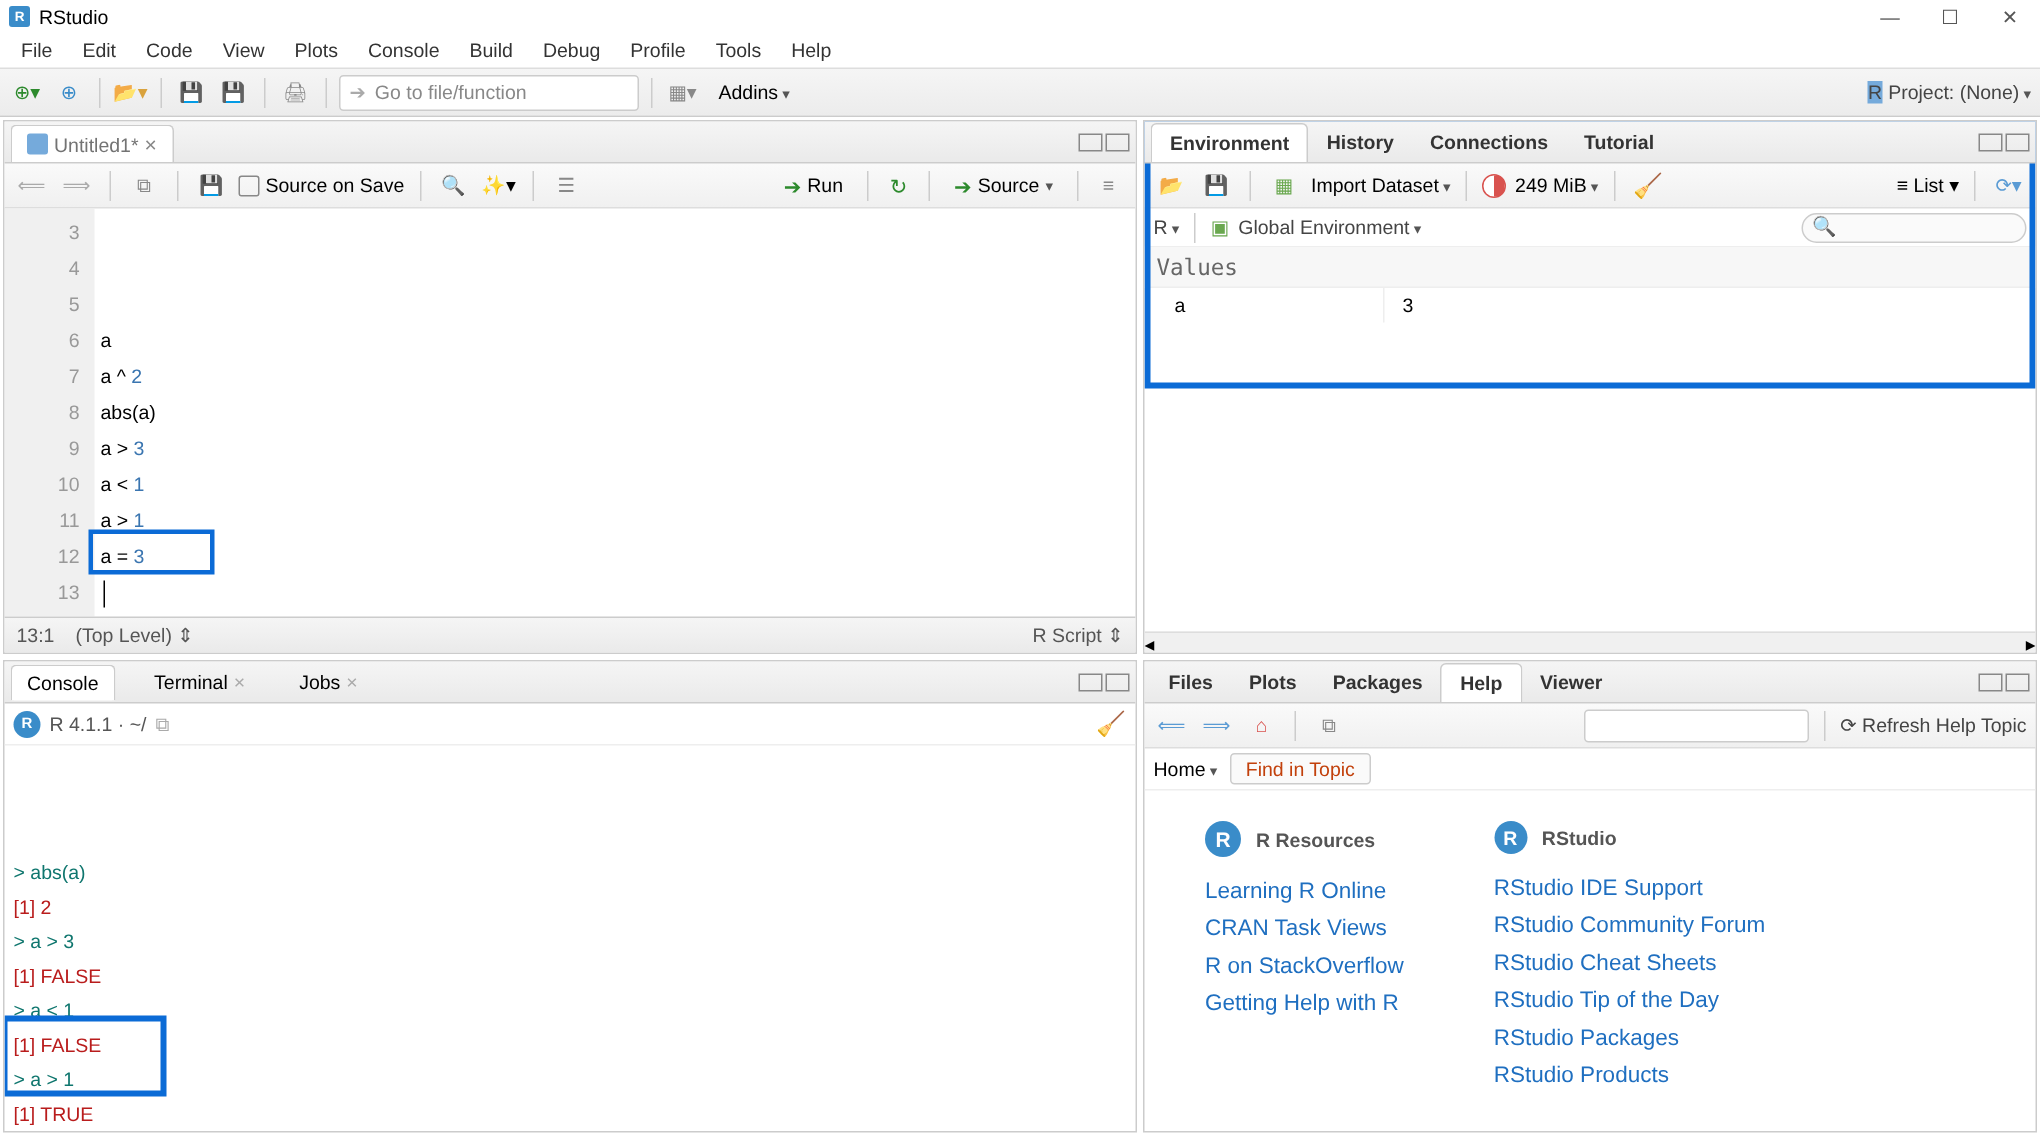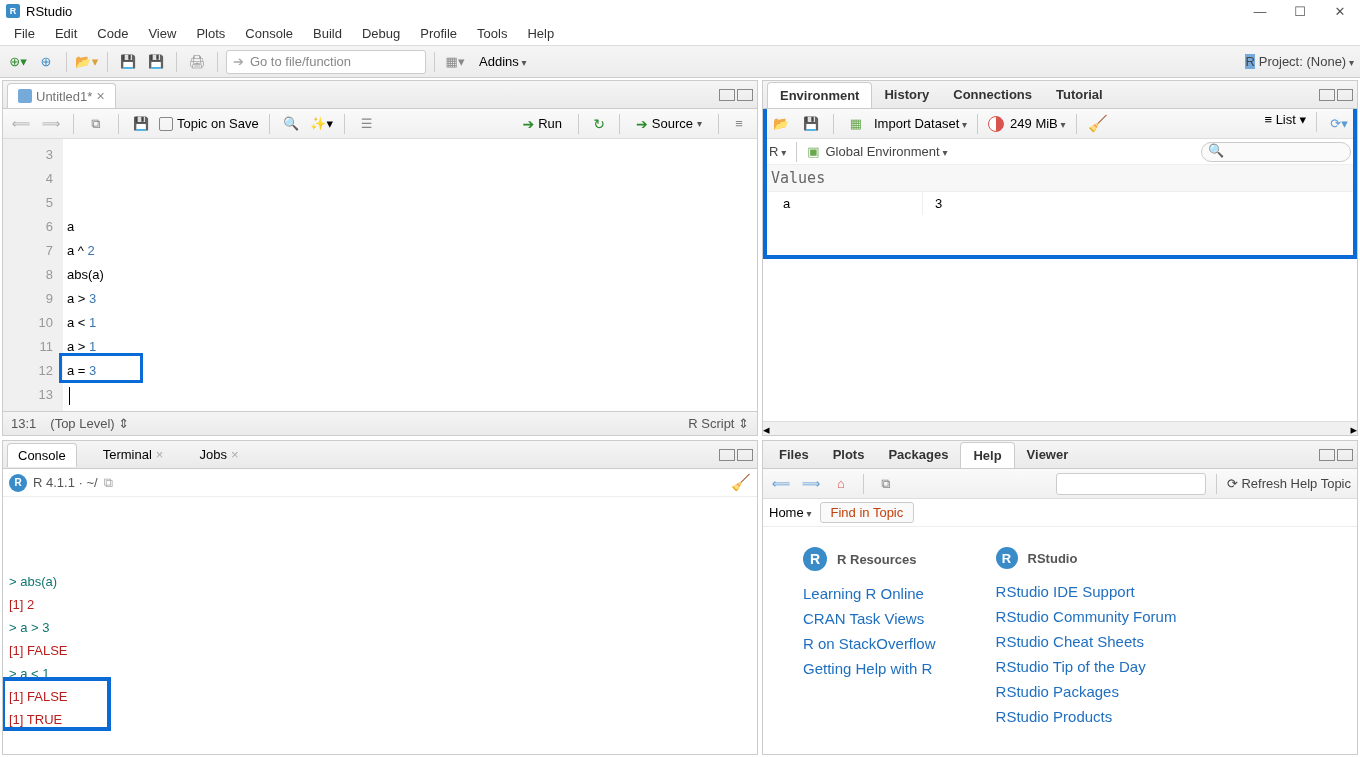--- a/index.html
+++ b/index.html
@@ -134,21 +134,21 @@
     </div>
     <div class="minitbar">
       <span class="ticon" style="color:#aaa">⟸</span>
       <span class="ticon" style="color:#aaa">⟹</span>
       <span class="sep"></span>
       <span class="ticon" style="color:#888">⧉</span>
       <span class="sep"></span>
       <span class="ticon" style="color:#3a8cc9">💾</span>
       <span style="display:inline-flex;align-items:center;gap:4px">
           <span style="width:14px;height:14px;border:1px solid #888;border-radius:2px;display:inline-block"></span>
-          <span>Topic on Save</span>
+          <span>Source on Save</span>
         </span>
       <span class="sep"></span>
       <span class="ticon">🔍</span>
       <span class="ticon">✨▾</span>
       <span class="sep"></span>
       <span class="ticon" style="color:#888">☰</span>
       <div style="margin-left:auto;display:flex;align-items:center;gap:4px">
         <span class="btn-run">
             <span class="arrow-green">➔</span>
             <span>Run</span>
@@ -206,21 +206,21 @@
       <span class="ticon" style="color:#d9a23d">📂</span>
       <span class="ticon" style="color:#3a8cc9">💾</span>
       <span class="sep"></span>
       <span class="ticon" style="color:#6aa84f">▦</span>
       <span class="dropdown">Import Dataset</span>
       <span class="sep"></span>
       <span class="pie-icon"></span>
       <span class="dropdown">249 MiB</span>
       <span class="sep"></span>
       <span class="ticon brush">🧹</span>
-      <div style="margin-left:auto;display:flex;align-items:flex-start;gap:6px">
+      <div style="margin-left:auto;display:flex;align-items:center;gap:6px">
         <span>≡ <span>List</span> ▾</span>
         <span class="sep"></span>
         <span class="ticon" style="color:#5a9bd4">⟳▾</span>
       </div>
     </div>
     <div class="envscope">
       <span class="dropdown">R</span>
       <span class="sep"></span>
       <span style="color:#6aa84f">▣</span>
       <span class="dropdown">Global Environment</span>
@@ -256,21 +256,21 @@
         </div>
     </div>
     <div class="console-head">
       <span class="rlogo">R</span>
       <span>R 4.1.1 · ~/</span>
       <span style="color:#aaa">⧉</span>
       <span class="brush" style="margin-left:auto">🧹</span>
     </div>
     <div class="console" id="console">
       <div class="hlbox" style="left:-2px;top:180px;width:110px;height:54px;border-width:4px"></div>
-    <div class="prompt">&gt; abs(a)</div><div class="out">[1] 2</div><div class="prompt">&gt; a &gt; 3</div><div class="out">[1] FALSE</div><div class="prompt">&gt; a &lt; 1</div><div class="out">[1] FALSE</div><div class="out">[1] TRUE</div></div>
+    <div class="prompt">&gt; abs(a)</div><div class="out">[1] 2</div><div class="prompt">&gt; a &gt; 3</div><div class="out">[1] FALSE</div><div class="prompt">&gt; a &lt; 1</div><div class="out">[1] FALSE</div><div class="prompt">&gt; a &gt; 1</div><div class="out">[1] TRUE</div></div>
   </div>
 
   <div class="pane">
     <div class="envtabs" id="helptabs">
       <div class="etab">Files</div>
         <div class="etab">Plots</div>
         <div class="etab">Packages</div>
         <div class="etab active">Help</div>
         <div class="etab">Viewer</div>
         <div class="winctrl">

